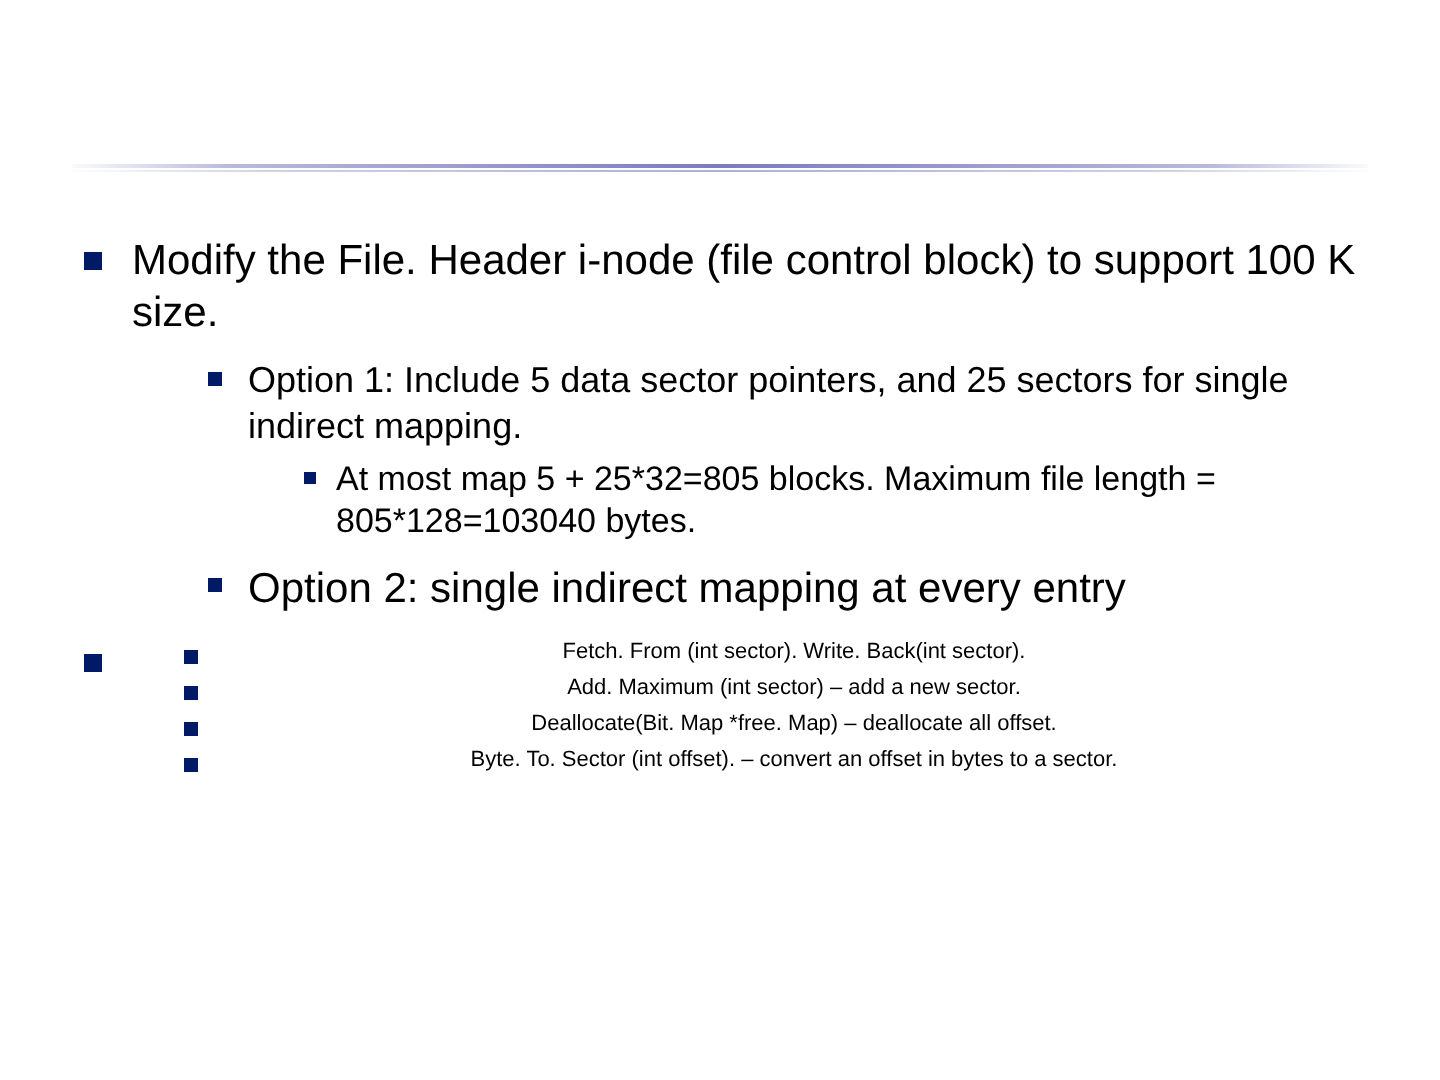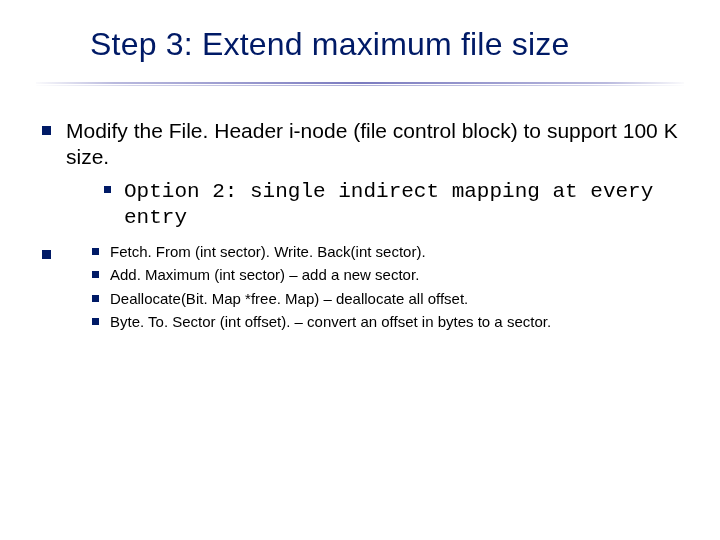--- a/index.html
+++ b/index.html
@@ -97,23 +97,24 @@
     background: #001a66;
   }
   ul.l2b {
     list-style: none;
     padding: 0;
     margin: 6px 0 2px 24px;
   }
   ul.l2b > li {
     position: relative;
     padding-left: 20px;
-    font-size: 15px;
+    font-size: 11px;
     line-height: 1.28;
     margin-bottom: 4px;
+    text-align: center;
   }
   ul.l2b > li::before {
     content: "";
     position: absolute;
     left: 2px;
     top: 6px;
     width: 7px;
     height: 7px;
     background: #001a66;
   }
@@ -136,32 +137,39 @@
     top: 7px;
     width: 6px;
     height: 6px;
     background: #001a66;
   }
 </style>
 </head>
 <body>
 
 <div class="slide">
-  <div class="title">Step 3: Extend maximum file size</div>
   <div class="title-underline">
     <div class="bar1"></div>
     <div class="bar2"></div>
   </div>
 
   <div class="body">
     <ul class="l1">
       <li>
         <span>Modify the File. Header i-node (file control block) to support 100 K size.</span>
         <ul class="l2">
-          <li style="font-size:21px;font-family:Liberation Mono, monospace;">
+          <li>
+            <span> Option 1: Include 5 data sector pointers, and  25 sectors for single indirect mapping.</span>
+            <ul class="l3">
+              <li>
+                <span>At most map  5 + 25*32=805 blocks. Maximum file length = 805*128=103040 bytes.</span>
+              </li>
+            </ul>
+          </li>
+          <li style="font-size:21px;">
             <span>Option 2: single indirect mapping at every entry</span>
           </li>
         </ul>
       </li>
       <li>
         <ul class="l2b">
           <li>
             <span>Fetch. From (int sector).  Write. Back(int sector).</span>
           </li>
           <li>

